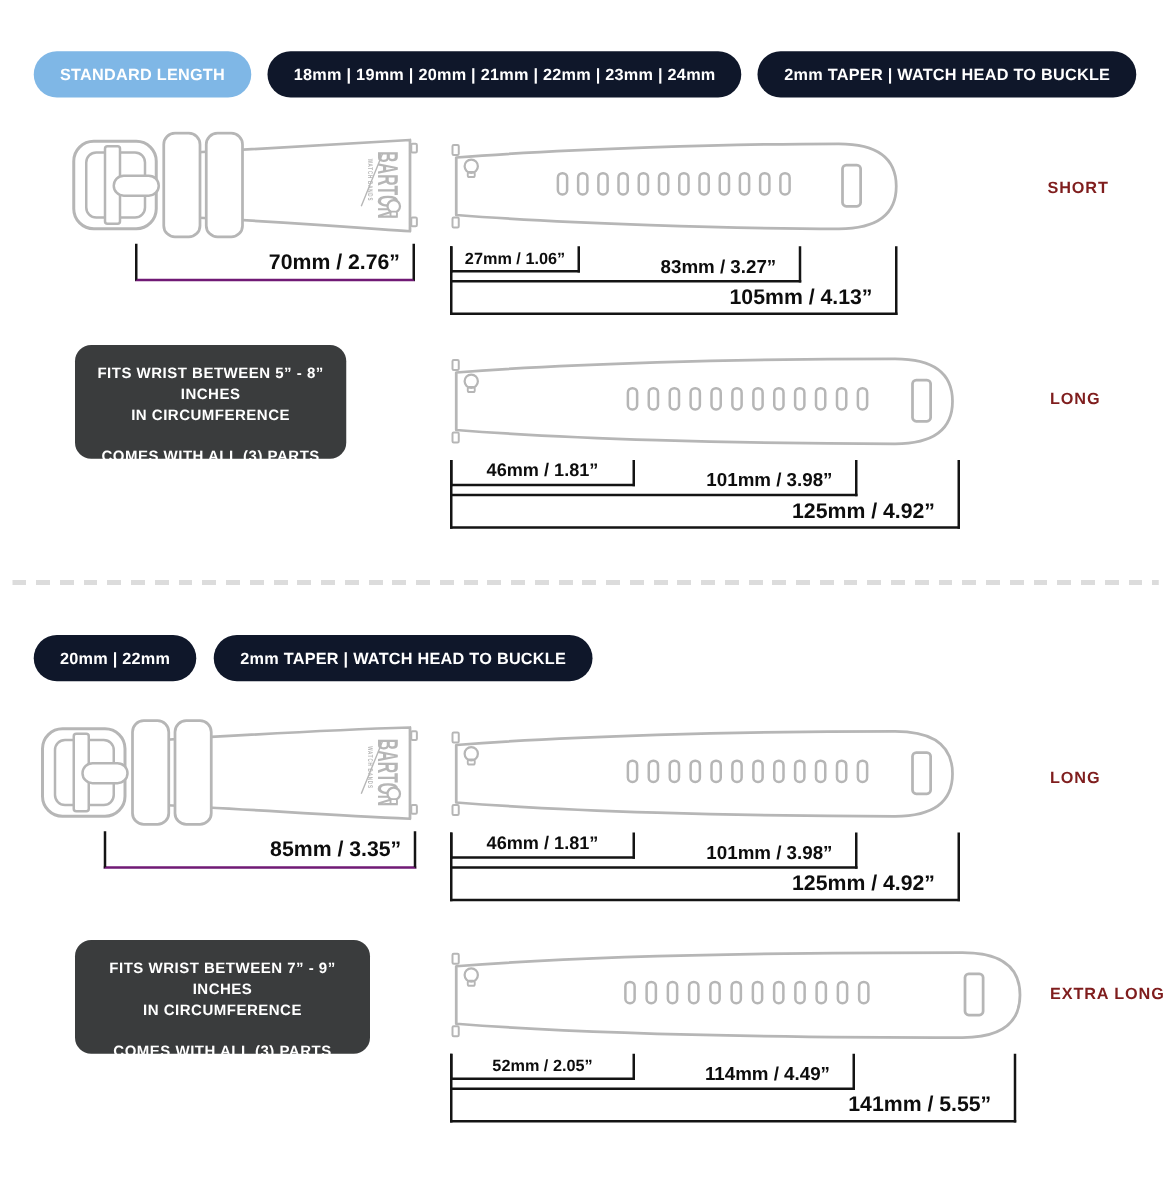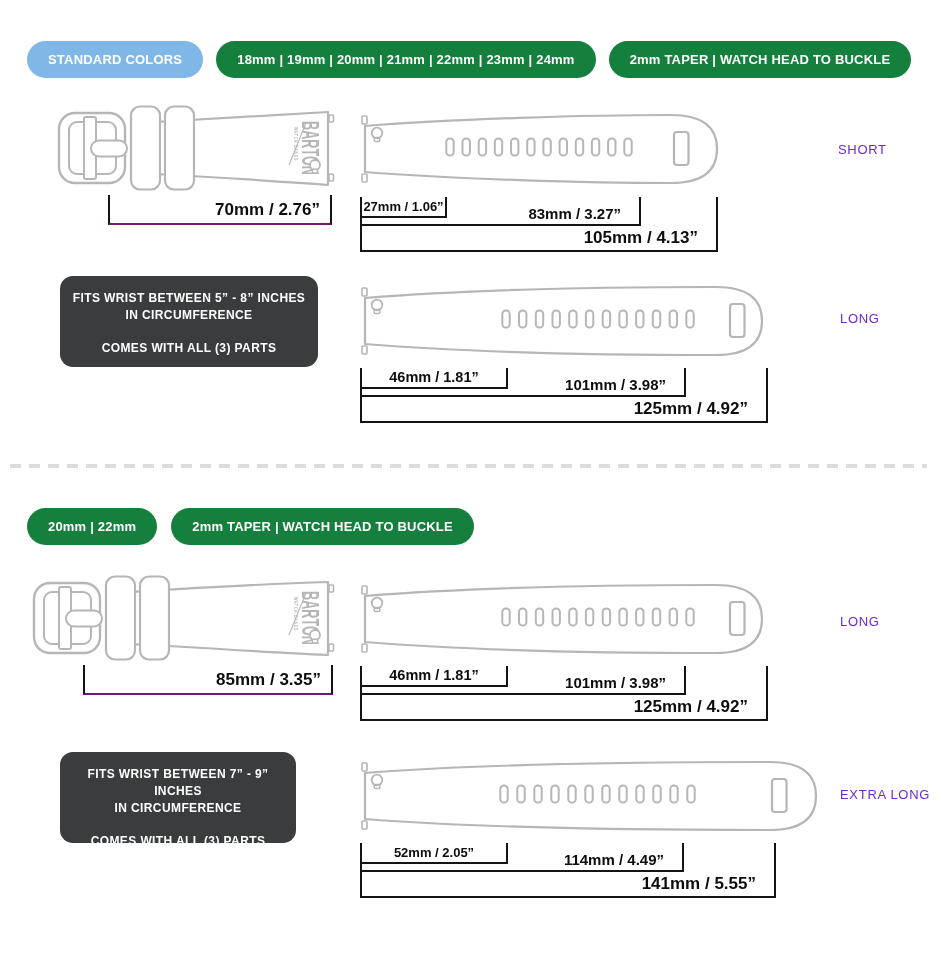--- a/index.html
+++ b/index.html
@@ -8,26 +8,26 @@
     font-family:"Liberation Sans",sans-serif;color:#111;
   }
   
   .pills{position:absolute;display:flex;align-items:center;}
   .pill{
     height:37px;border-radius:19px;display:flex;align-items:center;justify-content:center;
     padding:0 21px;color:#fff;font-weight:700;font-size:13px;letter-spacing:.2px;white-space:nowrap;
     box-sizing:border-box;
   }
   .pill.blue{background:#7FB7E6;}
-  .pill.dark{background:#15803d;text-align:center;}
+  .pill.dark{background:#0f172a;text-align:center;}
   
   .draw{position:absolute;}
   .draw svg{display:block;width:100%;height:100%;}
   
-  .side-label{position:absolute;font-weight:400;font-size:13px;letter-spacing:.7px;color:#6d28d9;white-space:nowrap;}
+  .side-label{position:absolute;font-weight:700;font-size:13px;letter-spacing:.7px;color:#7f1d1d;white-space:nowrap;}
   
   .mgroup{position:absolute;}
   .m{
     position:absolute;left:0;top:0;box-sizing:border-box;
     border-bottom:2px solid #141414;
     display:flex;align-items:flex-end;justify-content:flex-end;
     font-weight:700;color:#0d0d0d;padding:0 18px 2px 0;white-space:nowrap;
   }
   .m.bl{border-left:2px solid #141414;}
   .m.br{border-right:2px solid #141414;}
@@ -50,21 +50,21 @@
     position:absolute;height:3.5px;
     background:repeating-linear-gradient(90deg,#DCDCDC 0 11px,transparent 11px 19px);
   }
 </style>
 </head>
 <body>
 
 <div id="canvas">
 
   <div class="pills" style="left:27px;top:41px;gap:13px;">
-    <div class="pill blue">STANDARD COLORS</div>
+    <div class="pill blue">STANDARD LENGTH</div>
     <div class="pill dark">18mm | 19mm | 20mm | 21mm | 22mm | 23mm | 24mm</div>
     <div class="pill dark">2mm TAPER | WATCH HEAD TO BUCKLE</div>
   </div>
 
   <div class="draw" style="left:55px;top:105px;width:280px;height:88px;">
     <svg viewBox="0 0 280 88">
         <path d="M100,17 C180,12 230,9 273,7 L273,80 C230,77 180,73 100,69 Z" fill="#fff" stroke="#B6B6B6" stroke-width="2.2" stroke-linejoin="round"></path>
         <rect x="274" y="10" width="4.5" height="7" rx="1" fill="none" stroke="#B6B6B6" stroke-width="1.6"></rect>
         <rect x="274" y="69" width="4.5" height="7" rx="1" fill="none" stroke="#B6B6B6" stroke-width="1.6"></rect>
         <text transform="translate(247,16) rotate(90)" fill="#B6B6B6" font-size="23" font-weight="700" font-family="&quot;Liberation Sans&quot;,sans-serif" textLength="54" lengthAdjust="spacingAndGlyphs">BARTON</text>
@@ -101,24 +101,24 @@
         <rect x="233.9" y="31.5" width="7.4" height="17" rx="3.6" fill="none" stroke="#B6B6B6" stroke-width="2"></rect>
         <rect x="250.1" y="31.5" width="7.4" height="17" rx="3.6" fill="none" stroke="#B6B6B6" stroke-width="2"></rect>
         <rect x="266.3" y="31.5" width="7.4" height="17" rx="3.6" fill="none" stroke="#B6B6B6" stroke-width="2"></rect>
         <rect x="316" y="25" width="14.5" height="33" rx="3" fill="none" stroke="#B6B6B6" stroke-width="2.2"></rect>
       </svg>
   </div>
   <div class="side-label" style="left:838px;top:142px;">SHORT</div>
   <div class="mgroup" style="left:360px;top:197px;width:360px;height:57px;">
     <div class="m bl br" style="width:358px;height:55px;font-size:17px;">105mm / 4.13”</div>
     <div class="m br" style="width:281px;height:29px;font-size:15px;">83mm / 3.27”</div>
-    <div class="m bl br center" style="width:87px;height:21px;font-size:13px;">27mm / 1.06”</div>
-  </div>
-
-  <div class="infobox" style="left:60px;top:276px;width:258px;height:91px;">
+    <div class="m bl br center" style="width:104px;height:21px;font-size:13px;">27mm / 1.06”</div>
+  </div>
+
+  <div class="infobox" style="left:60px;top:276px;width:217px;height:91px;">
     <div>FITS WRIST BETWEEN 5” - 8” INCHES</div>
     <div>IN CIRCUMFERENCE</div>
     <div class="gap"></div>
     <div>COMES WITH ALL (3) PARTS</div>
   </div>
 
   <div class="draw" style="left:358px;top:279px;width:412px;height:84px;">
     <svg viewBox="0 0 412 84">
         <path d="M7,19 C95,12 230,8 358,8 Q404,8 404,42 Q404,76 358,76 C230,76 95,72 7,65 Z" fill="none" stroke="#B6B6B6" stroke-width="2.2" stroke-linejoin="round"></path>
         <rect x="4" y="9" width="5" height="8" rx="1" fill="none" stroke="#B6B6B6" stroke-width="1.6"></rect>
@@ -227,18 +227,18 @@
         <rect x="261.3" y="31.5" width="7.4" height="17" rx="3.6" fill="none" stroke="#B6B6B6" stroke-width="2"></rect>
         <rect x="278.3" y="31.5" width="7.4" height="17" rx="3.6" fill="none" stroke="#B6B6B6" stroke-width="2"></rect>
         <rect x="295.3" y="31.5" width="7.4" height="17" rx="3.6" fill="none" stroke="#B6B6B6" stroke-width="2"></rect>
         <rect x="312.3" y="31.5" width="7.4" height="17" rx="3.6" fill="none" stroke="#B6B6B6" stroke-width="2"></rect>
         <rect x="329.3" y="31.5" width="7.4" height="17" rx="3.6" fill="none" stroke="#B6B6B6" stroke-width="2"></rect>
         <rect x="414" y="25" width="14.5" height="33" rx="3" fill="none" stroke="#B6B6B6" stroke-width="2.2"></rect>
       </svg>
   </div>
   <div class="side-label" style="left:840px;top:787px;">EXTRA LONG</div>
   <div class="mgroup" style="left:360px;top:843px;width:455px;height:57px;">
-    <div class="m bl br" style="width:416px;height:55px;font-size:17px;">141mm / 5.55”</div>
+    <div class="m bl br" style="width:453px;height:55px;font-size:17px;">141mm / 5.55”</div>
     <div class="m br" style="width:324px;height:29px;font-size:15px;">114mm / 4.49”</div>
     <div class="m bl br center" style="width:148px;height:21px;font-size:13px;">52mm / 2.05”</div>
   </div>
 
 </div>
 
 </body></html>

